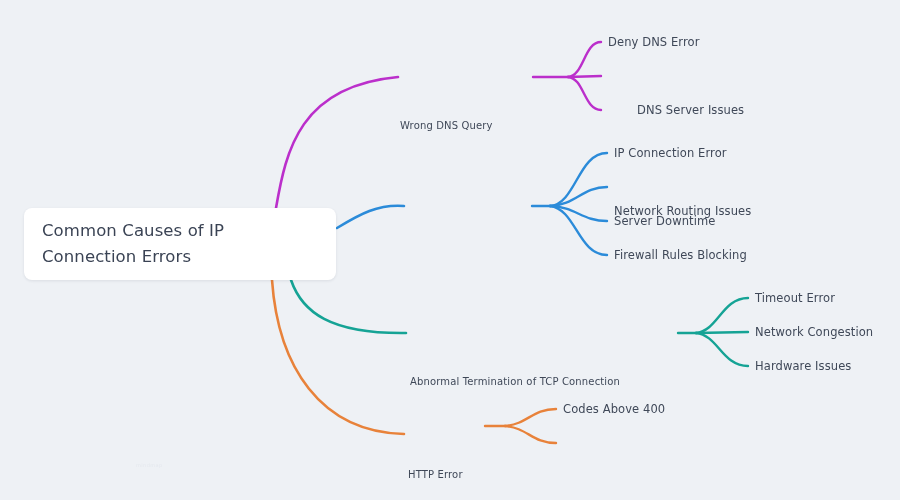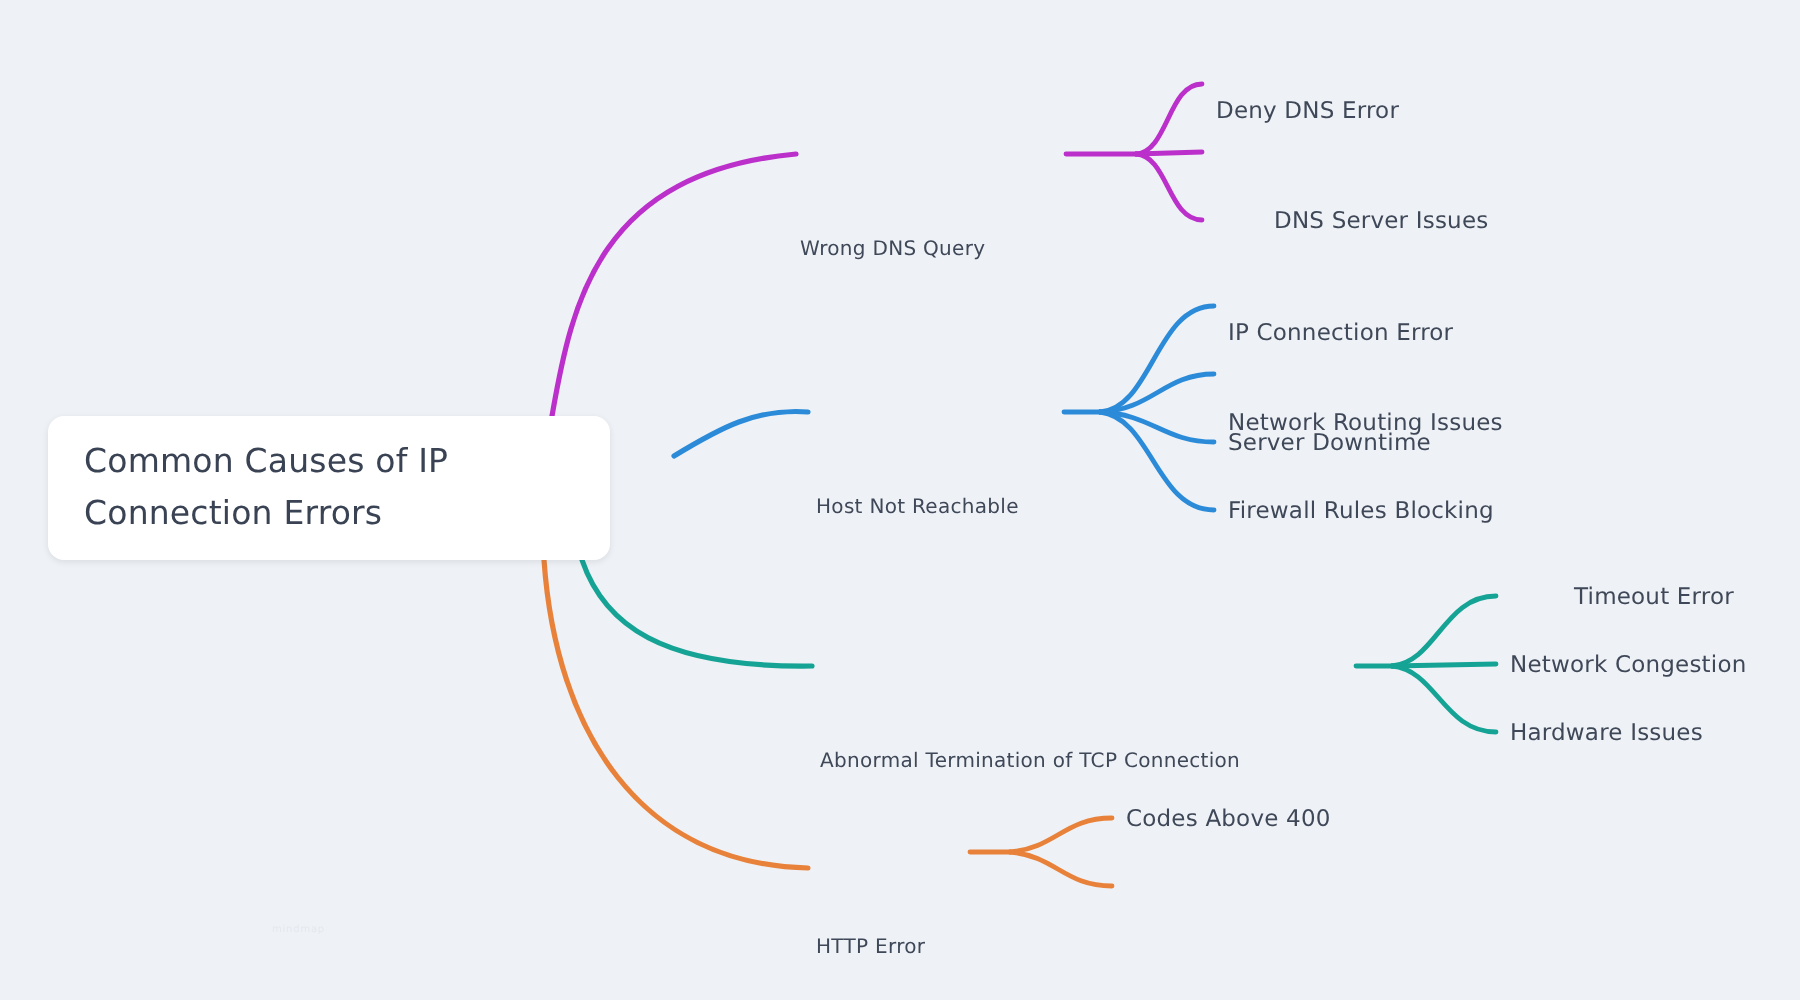--- a/index.html
+++ b/index.html
@@ -22,21 +22,21 @@
     position: absolute;
     left: 0;
     top: 0;
     width: 900px;
     height: 500px;
   }
   .root-node {
     position: absolute;
     left: 24px;
     top: 208px;
-    width: 281px;
+    width: 312px;
     height: 72px;
     background: #ffffff;
     border-radius: 8px;
     box-shadow: 0 1px 3px rgba(40,50,70,0.10);
     box-sizing: border-box;
     padding: 10px 14px 0 18px;
   }
   .root-label {
     font-size: 16.5px;
     line-height: 26px;
@@ -105,31 +105,30 @@
     <path d="M 485,426 L 505,426" fill="none" stroke="#e8823a" stroke-width="2.4" stroke-linecap="round"></path>
     <path d="M 505,426 C 528,424 532,409 556,409" fill="none" stroke="#e8823a" stroke-width="2.4" stroke-linecap="round"></path>
     <path d="M 505,426 C 528,428 532,443 556,443" fill="none" stroke="#e8823a" stroke-width="2.4" stroke-linecap="round"></path>
   </svg>
 
   <div class="root-node">
     <div class="root-label">Common Causes of IP Connection Errors</div>
   </div>
 
   <div class="branch-label" style="left:400px; top:77px;">Wrong DNS Query</div>
-  <div class="leaf-label" style="left:608px; top:42px;margin-top:13px;">Deny DNS Error</div>
+  <div class="leaf-label" style="left:608px; top:42px;">Deny DNS Error</div>
   <div class="leaf-label" style="left:608px; top:110px;margin-left:29px;">DNS Server Issues</div>
 
-  <div class="branch-label" style="left:408px; top:206px;">Host Not Reachable</div>
-  <div class="leaf-label" style="left:614px; top:166px;">IP Connection Error</div>
+  <div class="leaf-label" style="left:614px; top:153px;">IP Connection Error</div>
   <div class="leaf-label" style="left:614px; top:187px;margin-top:24px;">Network Routing Issues</div>
   <div class="leaf-label" style="left:614px; top:221px;">Server Downtime</div>
   <div class="leaf-label" style="left:614px; top:255px;">Firewall Rules Blocking</div>
 
   <div class="branch-label" style="left:410px; top:333px;">Abnormal Termination of TCP Connection</div>
-  <div class="leaf-label" style="left:755px; top:298px;margin-left:32px;">Timeout Error</div>
+  <div class="leaf-label" style="left:755px; top:298px;">Timeout Error</div>
   <div class="leaf-label" style="left:755px; top:332px;">Network Congestion</div>
   <div class="leaf-label" style="left:755px; top:366px;">Hardware Issues</div>
 
   <div class="branch-label" style="left:408px; top:426px;">HTTP Error</div>
   <div class="leaf-label" style="left:563px; top:409px;">Codes Above 400</div>
 
   <div class="watermark">mindmap</div>
 
 </div>
 

